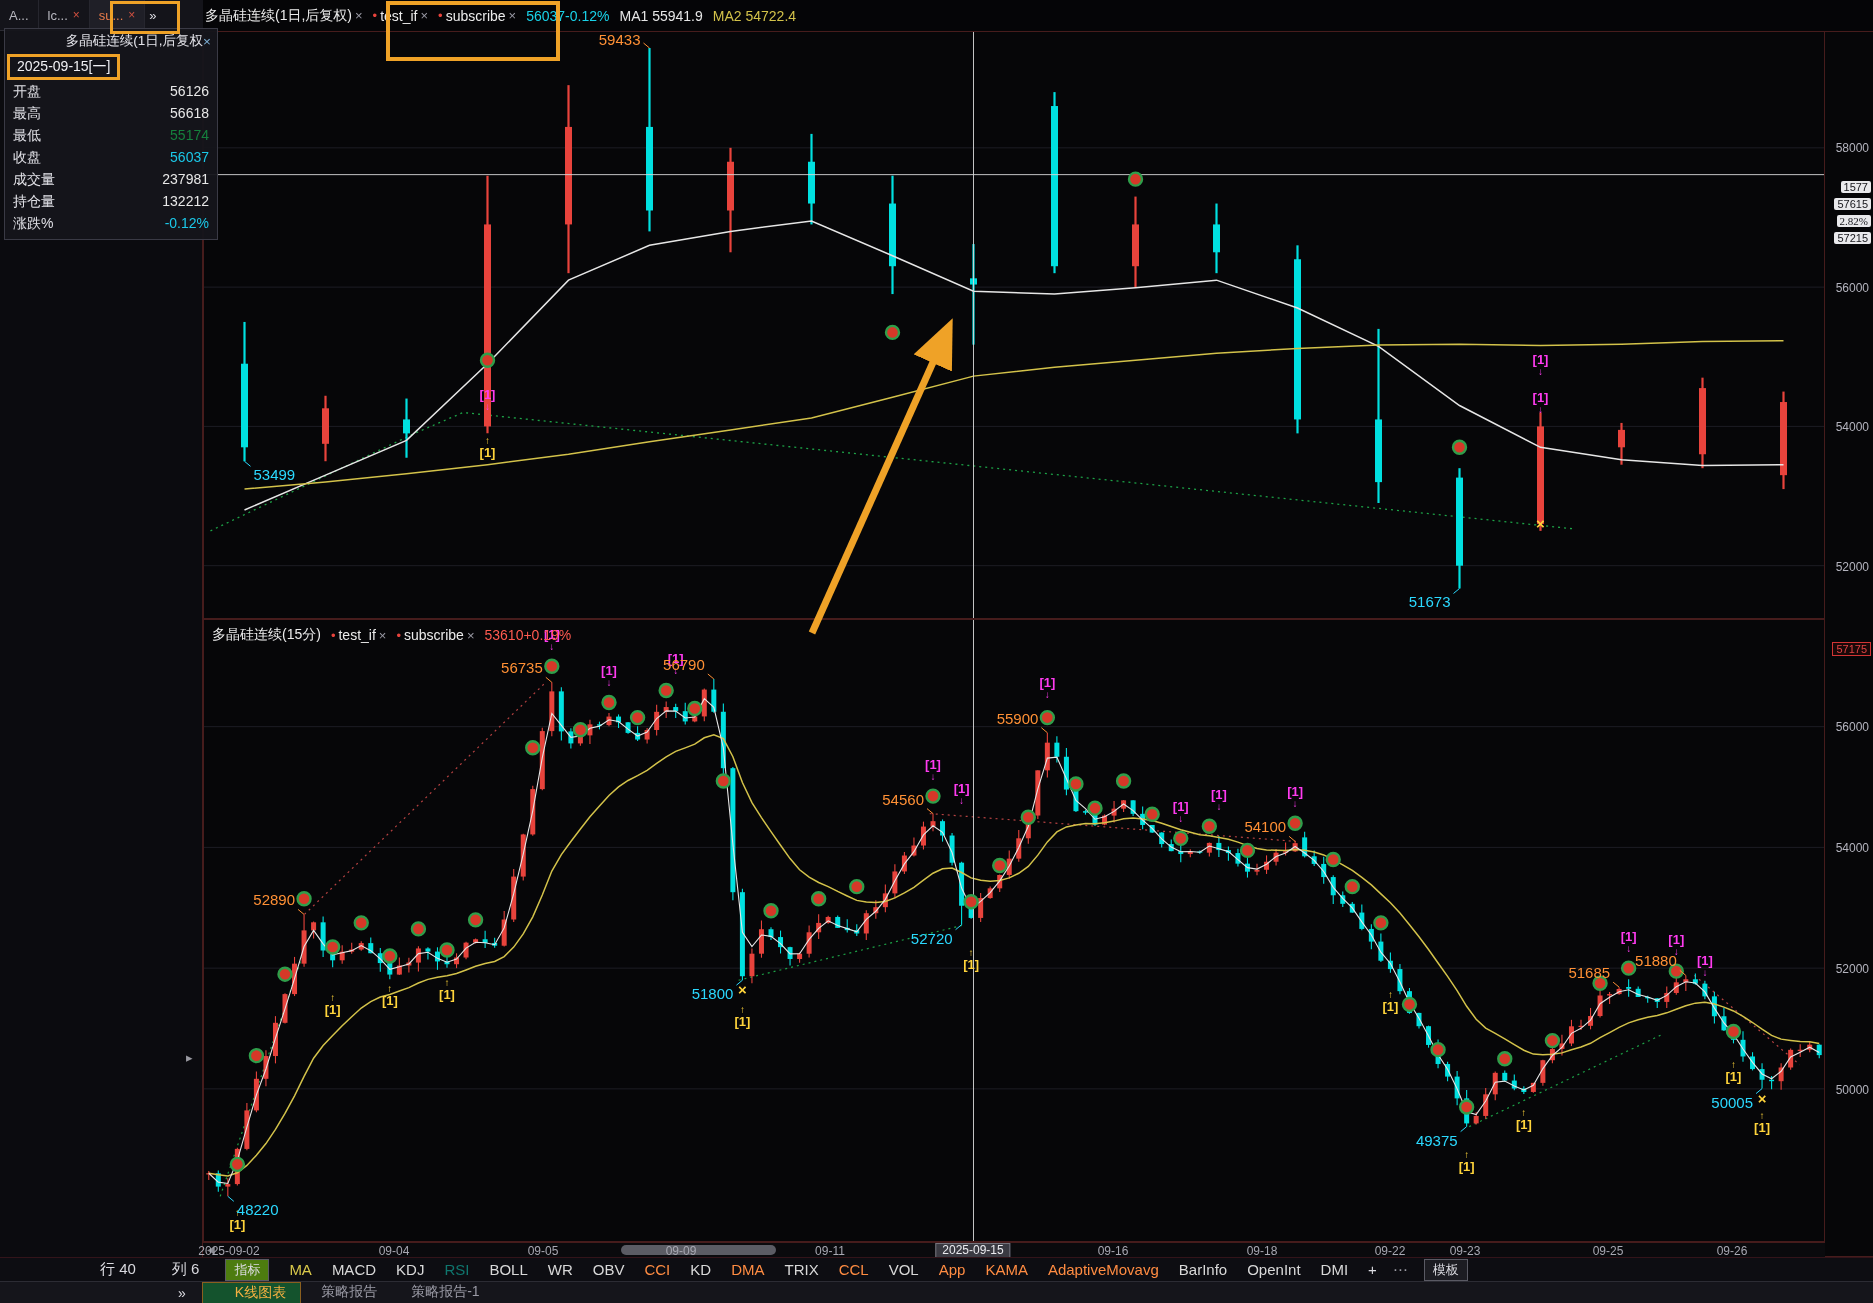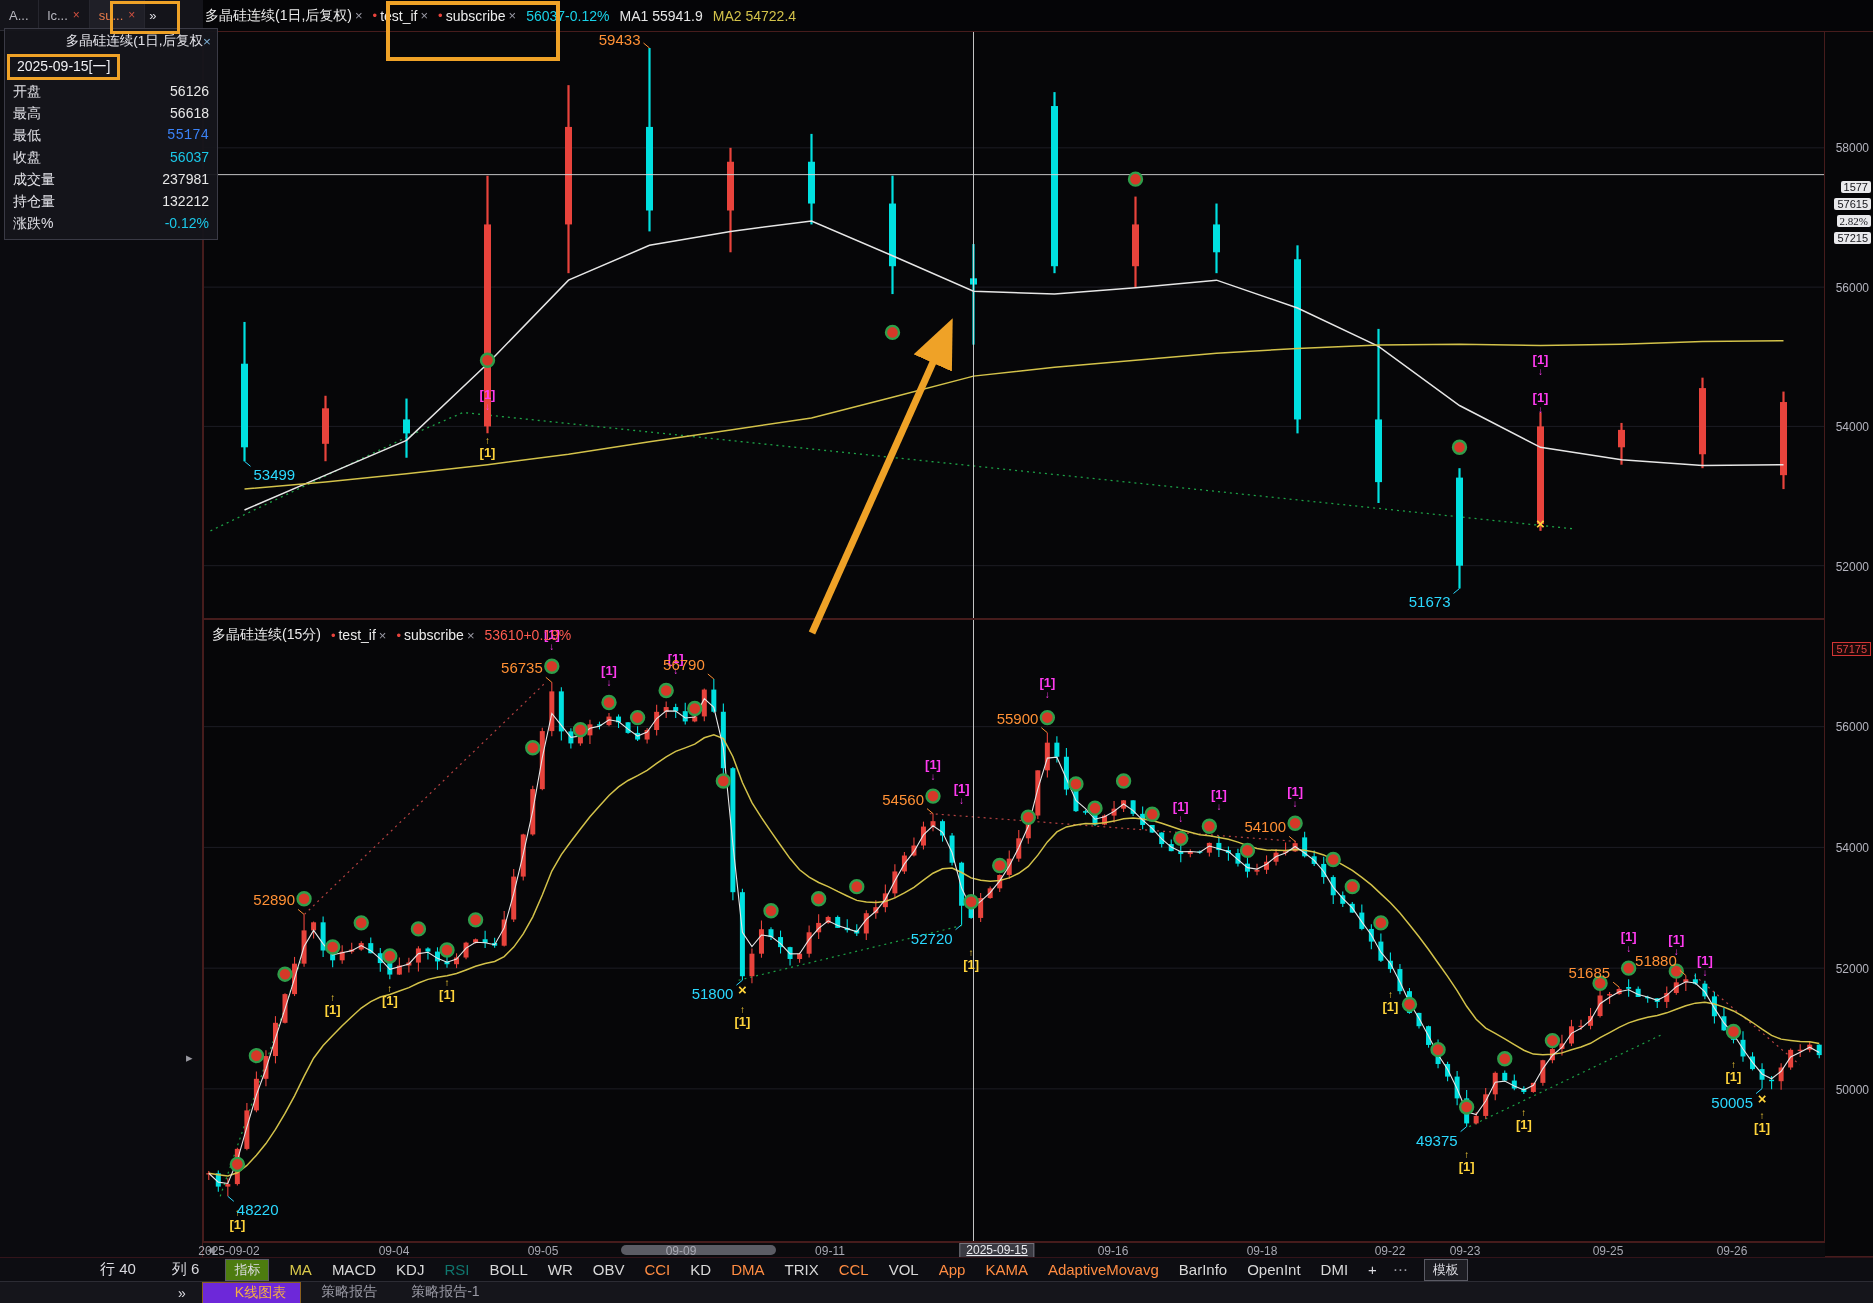--- a/index.html
+++ b/index.html
@@ -66,21 +66,21 @@
   .ind{cursor:pointer;}
   .tb-plus{margin-left:20px;color:#dcdce2;cursor:pointer;}
   .tb-more{margin-left:16px;color:#9a9aa2;cursor:pointer;}
   .tb-tpl{border:1px solid #5a5a64;background:#1c1c22;color:#dcdce2;font-size:13px;padding:1px 8px;margin-left:16px;cursor:pointer;}
 
   
   .bottom-tabs{left:0;top:1281px;width:1873px;height:22px;background:#15151b;border-top:1px solid #2c2c34;
                display:flex;align-items:center;box-sizing:border-box;padding-left:178px;gap:6px;font-size:14px;}
   .bt-chev{color:#dcdce2;margin-right:10px;cursor:pointer;}
   .btab{padding:1px 14px;color:#9a9aa5;cursor:pointer;}
-  .btab.active{color:#f5b041;background:#6d28d9;border:1px solid #8a5f1f;padding-left:32px;}
+  .btab.active{color:#f5b041;background:#14532d;border:1px solid #8a5f1f;padding-left:32px;}
 
   
   .hl{border:3px solid #efa227;z-index:30;pointer-events:none;}
   #hl1{left:110px;top:1px;width:64px;height:27px;}
   #hl2{left:386px;top:1px;width:166px;height:52px;border-width:4px;}
   .collapse{left:186px;top:1050px;color:#9a9aa2;font-size:13px;cursor:pointer;}
   #overlaySvg{left:0;top:0;pointer-events:none;z-index:25;}
 </style>
 </head>
 <body>
@@ -717,21 +717,21 @@
         <div class="tt-row">
           <span>开盘</span>
           <span style="color: rgb(232, 232, 232);">56126</span>
         </div>
         <div class="tt-row">
           <span>最高</span>
           <span style="color: rgb(232, 232, 232);">56618</span>
         </div>
         <div class="tt-row">
           <span>最低</span>
-          <span style="color: #3b82f6; font-family: Liberation Mono, monospace;">55174</span>
+          <span style="color: #15803d;">55174</span>
         </div>
         <div class="tt-row">
           <span>收盘</span>
           <span style="color: rgb(27, 200, 232);">56037</span>
         </div>
         <div class="tt-row">
           <span>成交量</span>
           <span style="color: rgb(232, 232, 232);">237981</span>
         </div>
         <div class="tt-row">
@@ -752,21 +752,21 @@
       <div class="dlabel" style="left: 191px;">09-04</div>
       <div class="dlabel" style="left: 340px;">09-05</div>
       <div class="dlabel" style="left: 478px;">09-09</div>
       <div class="dlabel" style="left: 627px;">09-11</div>
       <div class="dlabel" style="left: 910px;">09-16</div>
       <div class="dlabel" style="left: 1059px;">09-18</div>
       <div class="dlabel" style="left: 1187px;">09-22</div>
       <div class="dlabel" style="left: 1262px;">09-23</div>
       <div class="dlabel" style="left: 1405px;">09-25</div>
       <div class="dlabel" style="left: 1529px;">09-26</div>
-      <div class="datebox" style="left: 794px; text-decoration: underline;">2025-09-15</div>
+      <div class="datebox" style="left: 770px;">2025-09-15</div>
     </div>
 
   <div class="toolbar">
     <span class="stat" style="margin-left:100px">行 40</span>
     <span class="stat" style="margin-left:36px">列 6</span>
     <button class="tb-btn">指标</button>
     <div class="ind-list" id="indList">
         <span class="ind" style="color: rgb(217, 200, 74);">MA</span>
         <span class="ind" style="color: rgb(216, 216, 216);">MACD</span>
         <span class="ind" style="color: rgb(216, 216, 216);">KDJ</span>

